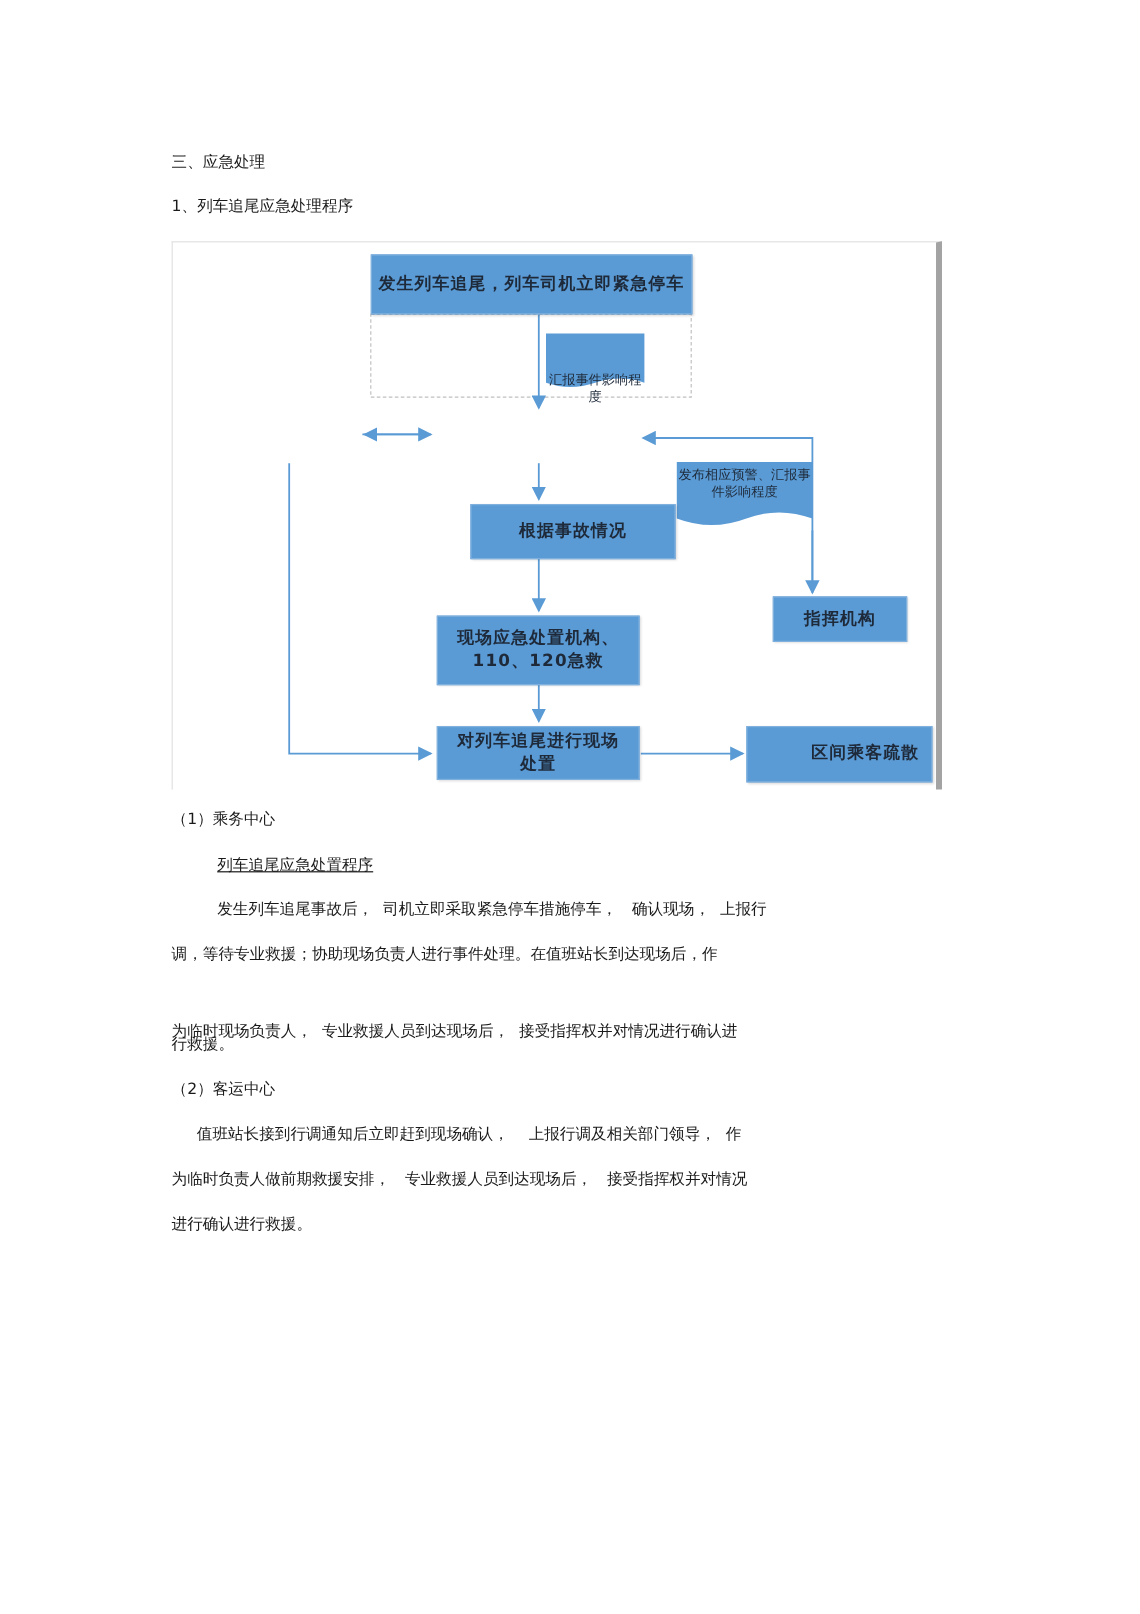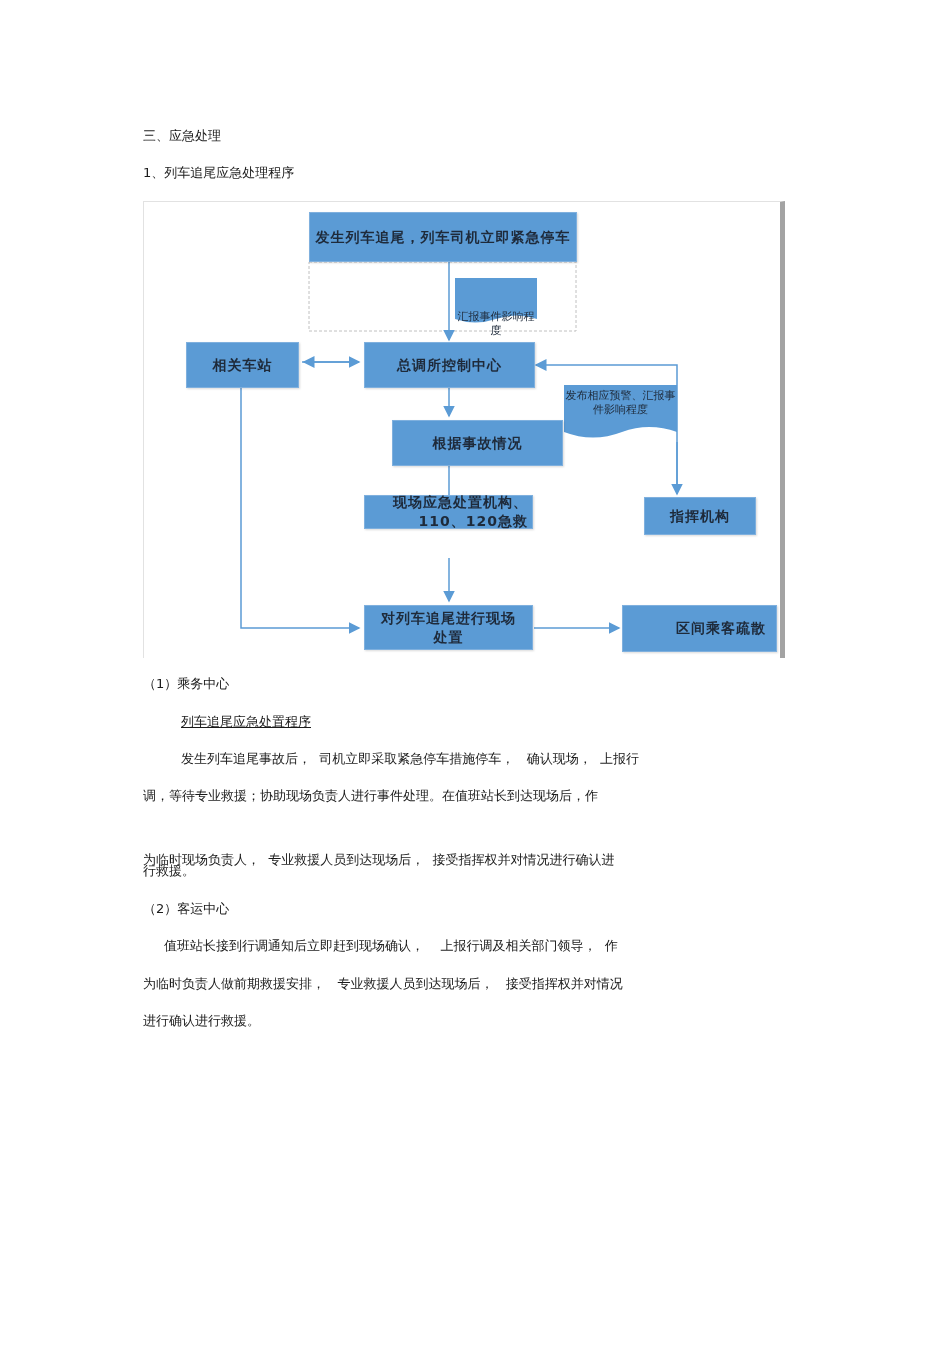--- a/index.html
+++ b/index.html
@@ -53,30 +53,24 @@
     <path d="M311,76 L393,76 L393,117 Q373,110 352,117 Q331,124 311,117 Z" fill="#5b9bd5"></path>
     <path d="M420,183 L533,183 L533,230 Q505,220 478,230 Q449,241 420,230 Z" fill="#5b9bd5"></path>
   </svg>
 
   <div class="box" style="left:165px; top:10px; width:266px; height:48px;">
     <span>发生列车追尾，列车司机立即紧急停车</span>
   </div>
   <div class="doc" style="left:311px; top:76px; width:82px;margin-top:28px;">
     <span>汇报事件影响程度</span>
   </div>
-  <div class="box" style="left:42px; top:140px; width:111px; height:44px;">
-    <span>相关车站</span>
-  </div>
-  <div class="box" style="left:220px; top:140px; width:169px; height:44px;">
-    <span>总调所控制中心</span>
-  </div>
   <div class="box" style="left:220px; top:218px; width:169px; height:44px;margin-left:28px;">
     <span>根据事故情况</span>
   </div>
-  <div class="box" style="left:220px; top:293px; width:169px; height:34px; padding:0 4px; box-sizing:border-box;text-align:right;">
+  <div class="box" style="left:220px; top:311px; width:169px; height:58px; padding:0 4px; box-sizing:border-box;">
     <span>现场应急处置机构、110、120急救</span>
   </div>
   <div class="box" style="left:220px; top:403px; width:169px; height:45px; padding:0 14px; box-sizing:border-box;">
     <span>对列车追尾进行现场处置</span>
   </div>
   <div class="doc" style="left:420px; top:183px; width:113px;">
     <span>发布相应预警、汇报事件影响程度</span>
   </div>
   <div class="box" style="left:500px; top:295px; width:110px; height:36px;">
     <span>指挥机构</span>

